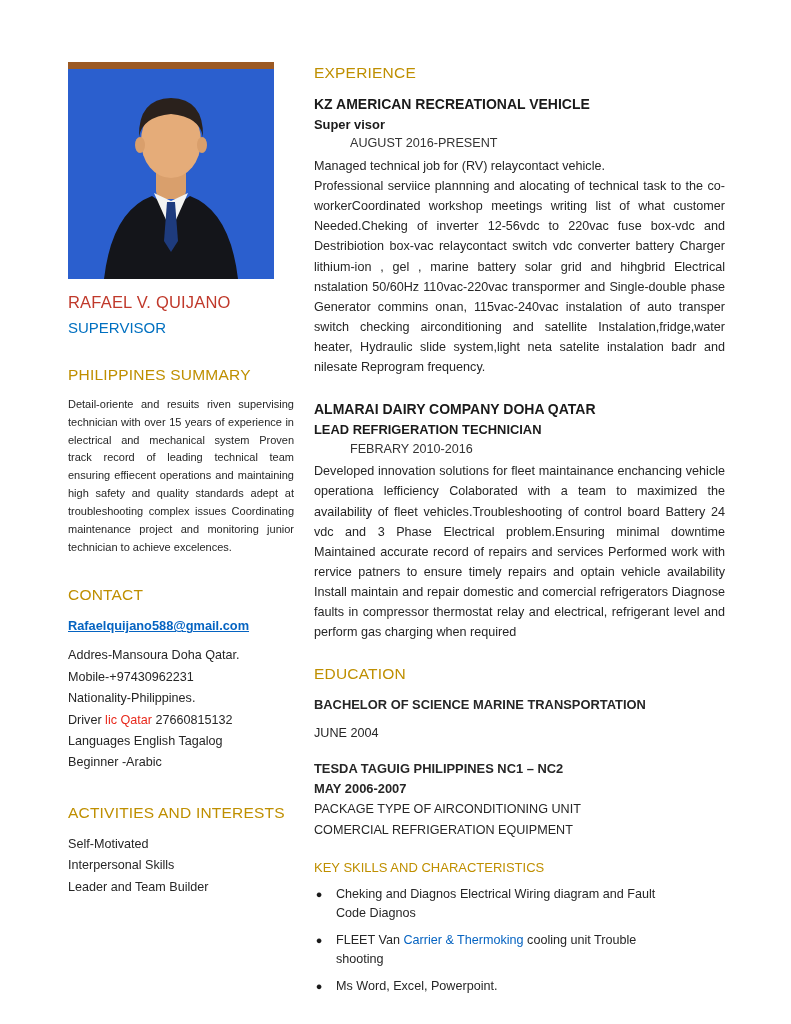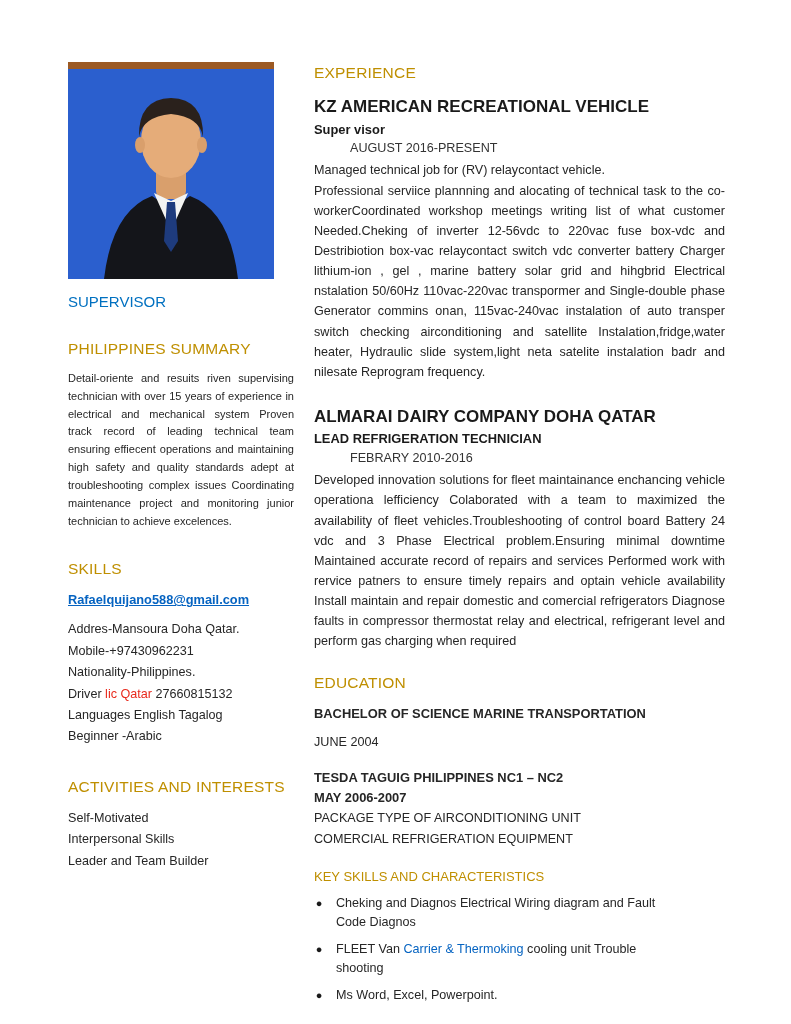--- a/index.html
+++ b/index.html
@@ -76,21 +76,21 @@
   }
   .contact-line, .plain-line {
     font-size: 12.6px;
     line-height: 1.7;
   }
   .red-text { color: #E8291C; }
 
   
   .job { margin-bottom: 22px; }
   .job-company {
-    font-size: 17px;
+    font-size: 14px;
     font-weight: 700;
     line-height: 1.5;
     color: #1a1a1a;
   }
   .job-role {
     font-size: 12.9px;
     font-weight: 700;
     line-height: 1.5;
     color: #1a1a1a;
   }
@@ -167,29 +167,30 @@
 
           <path d="M36 210 Q44 142 84 127 L103 140 L122 127 Q162 142 170 210 Z" fill="#14151A"></path>
 
           <path d="M86 124 L103 162 L120 124 L103 132 Z" fill="#F4F4F2"></path>
 
           <path d="M99 133 L107 133 L110 172 L103 183 L96 172 Z" fill="#1E3B7D"></path>
         </svg>
       </div>
     </div>
 
+    <div class="name">RAFAEL V. QUIJANO</div>
     <div class="title">SUPERVISOR</div>
 
     <section class="section">
       <div class="h-gold">PHILIPPINES SUMMARY</div>
       <p class="para">Detail-oriente and resuits riven supervising technician with over 15 years of experience in electrical and mechanical system Proven track record of leading technical team ensuring effiecent operations and maintaining high safety and quality standards adept at troubleshooting complex issues Coordinating maintenance project and monitoring junior technician to achieve excelences.</p>
     </section>
 
     <section class="section">
-      <div class="h-gold">SKILLS</div>
+      <div class="h-gold">CONTACT</div>
       <a class="contact-email">Rafaelquijano588@gmail.com</a>
       <div class="contact-line">Addres-Mansoura Doha Qatar.</div>
       <div class="contact-line">Mobile-+97430962231</div>
       <div class="contact-line">Nationality-Philippines.</div>
       <div class="contact-line"><span>Driver </span><span class="red-text">lic Qatar</span><span> 27660815132</span></div>
       <div class="contact-line">Languages English Tagalog</div>
       <div class="contact-line">Beginner -Arabic</div>
     </section>
 
     <section class="section">

